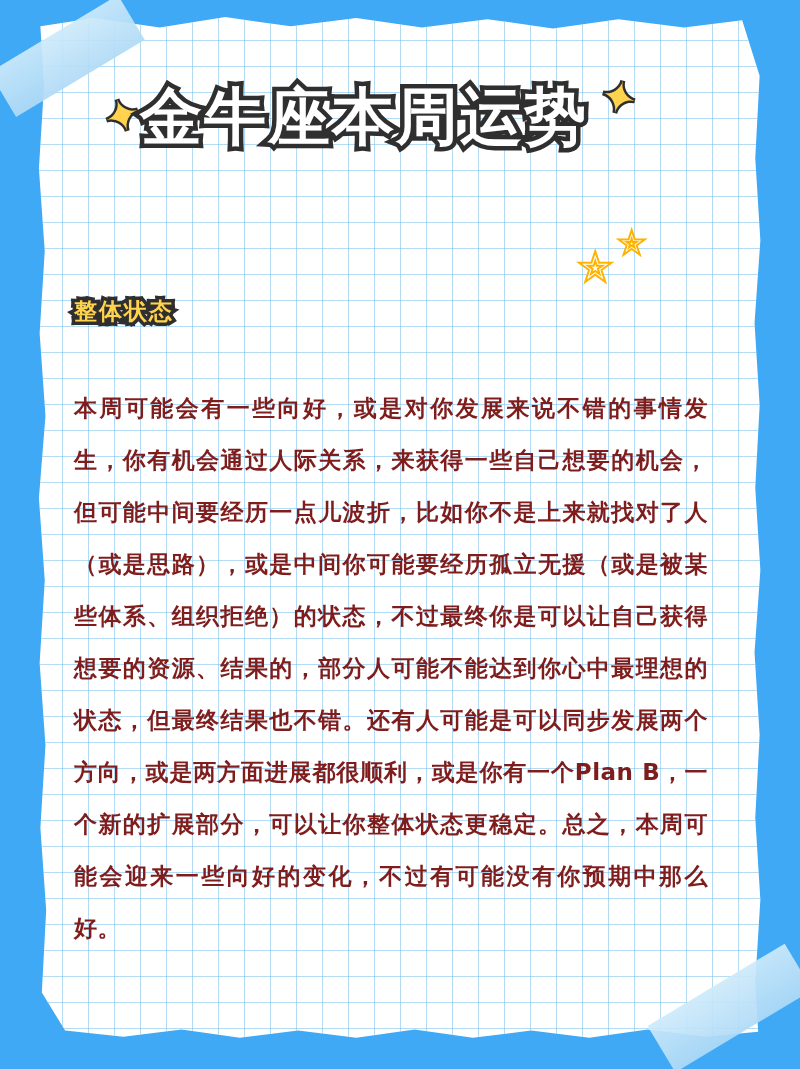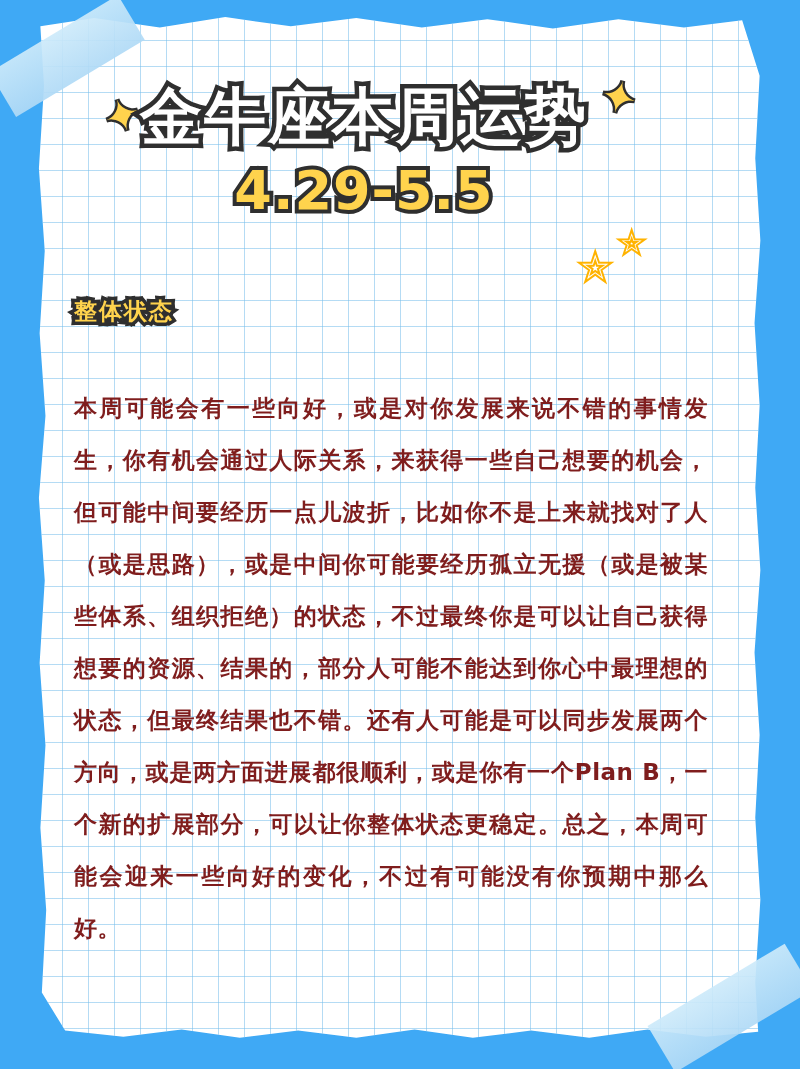--- a/index.html
+++ b/index.html
@@ -156,20 +156,19 @@
   <div class="tape tl"></div>
   <div class="tape br"></div>
 
   <div class="star s1">✦</div>
   <div class="star s2">✦</div>
   <div class="star s3">☆</div>
   <div class="star s4">☆</div>
 
   <div class="title-wrap">
     <div class="main-title">金牛座本周运势</div>
-    <div class="sub-title">4.29-5.5</div>
   </div>
 
   <div class="section-heading">整体状态</div>
 
   <div class="body-text">本周可能会有一些向好，或是对你发展来说不错的事情发生，你有机会通过人际关系，来获得一些自己想要的机会，但可能中间要经历一点儿波折，比如你不是上来就找对了人（或是思路），或是中间你可能要经历孤立无援（或是被某些体系、组织拒绝）的状态，不过最终你是可以让自己获得想要的资源、结果的，部分人可能不能达到你心中最理想的状态，但最终结果也不错。还有人可能是可以同步发展两个方向，或是两方面进展都很顺利，或是你有一个Plan B，一个新的扩展部分，可以让你整体状态更稳定。总之，本周可能会迎来一些向好的变化，不过有可能没有你预期中那么好。</div>
 
 </div>
 
 </body></html>

